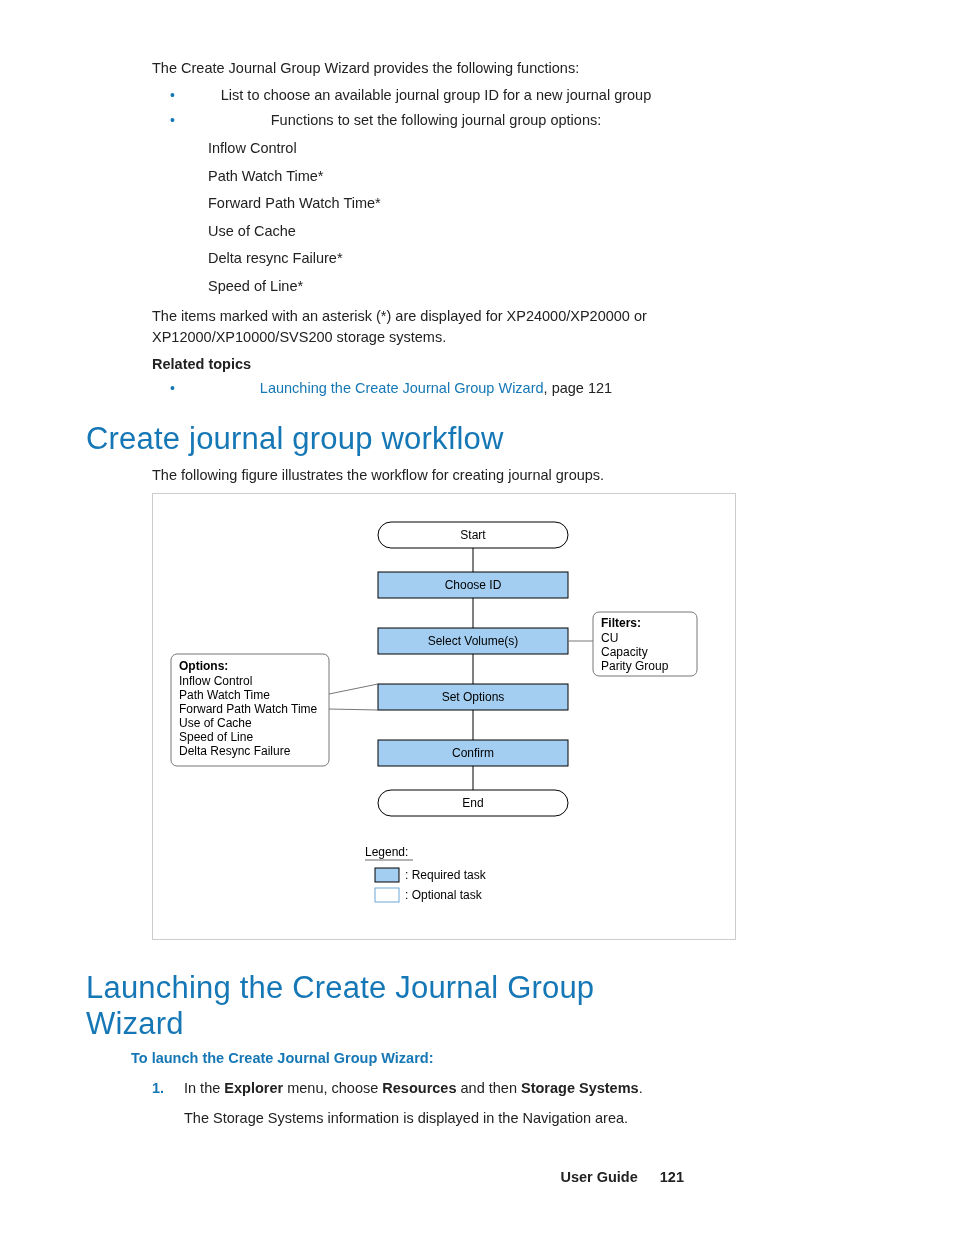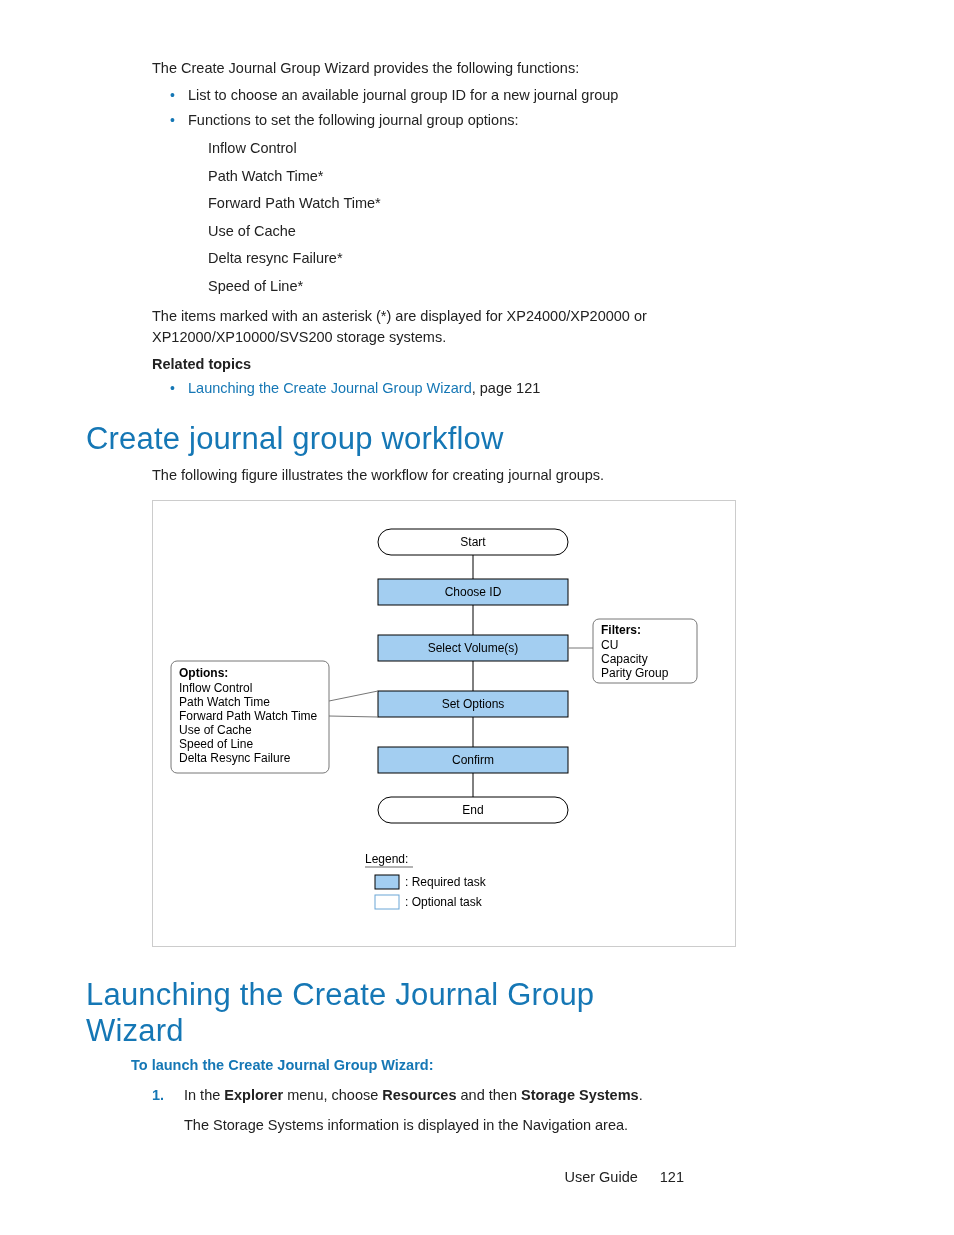--- a/index.html
+++ b/index.html
@@ -24,20 +24,21 @@
   ul.bullets {
     list-style: none;
     padding: 0;
     margin: 6px 0 0 84px;
   }
   ul.bullets > li {
     position: relative;
     padding-left: 18px;
     margin-bottom: 4px;
     line-height: 1.45;
+    text-align: center;
   }
   ul.bullets > li::before {
     content: "•";
     position: absolute;
     left: 0;
     color: #1577b5;
     font-size: 14px;
   }
   .sub-options {
     margin-left: 122px;
@@ -54,21 +55,21 @@
   }
   h2.section-heading {
     font-family: Arial, Helvetica, sans-serif;
     font-weight: 300;
     font-size: 31px;
     color: #1577b5;
     margin: 22px 0 8px 0;
     letter-spacing: 0.2px;
   }
   .diagram-wrap {
-    margin: 14px 0 0 66px;
+    margin: 7px 0 0 66px;
     border: 1px solid #ccc;
     width: 582px;
     height: 445px;
     position: relative;
   }
   .diagram-wrap svg { display:block; }
   .launch-hdr {
     color: #1577b5;
     font-weight: bold;
     margin-left: 45px;
@@ -91,20 +92,21 @@
     font-weight: bold;
   }
   .step-sub {
     margin-top: 8px;
   }
   .footer {
     position: absolute;
     bottom: 50px;
     right: 86px;
     font-size: 14.5px;
+    font-weight: bold;
   }
   .footer .pn { margin-left: 18px; }
   b { font-weight: bold; }
 </style>
 </head>
 <body>
 
 <div class="page">
 
   <div class="body-text">The Create Journal Group Wizard provides the following functions:</div>

